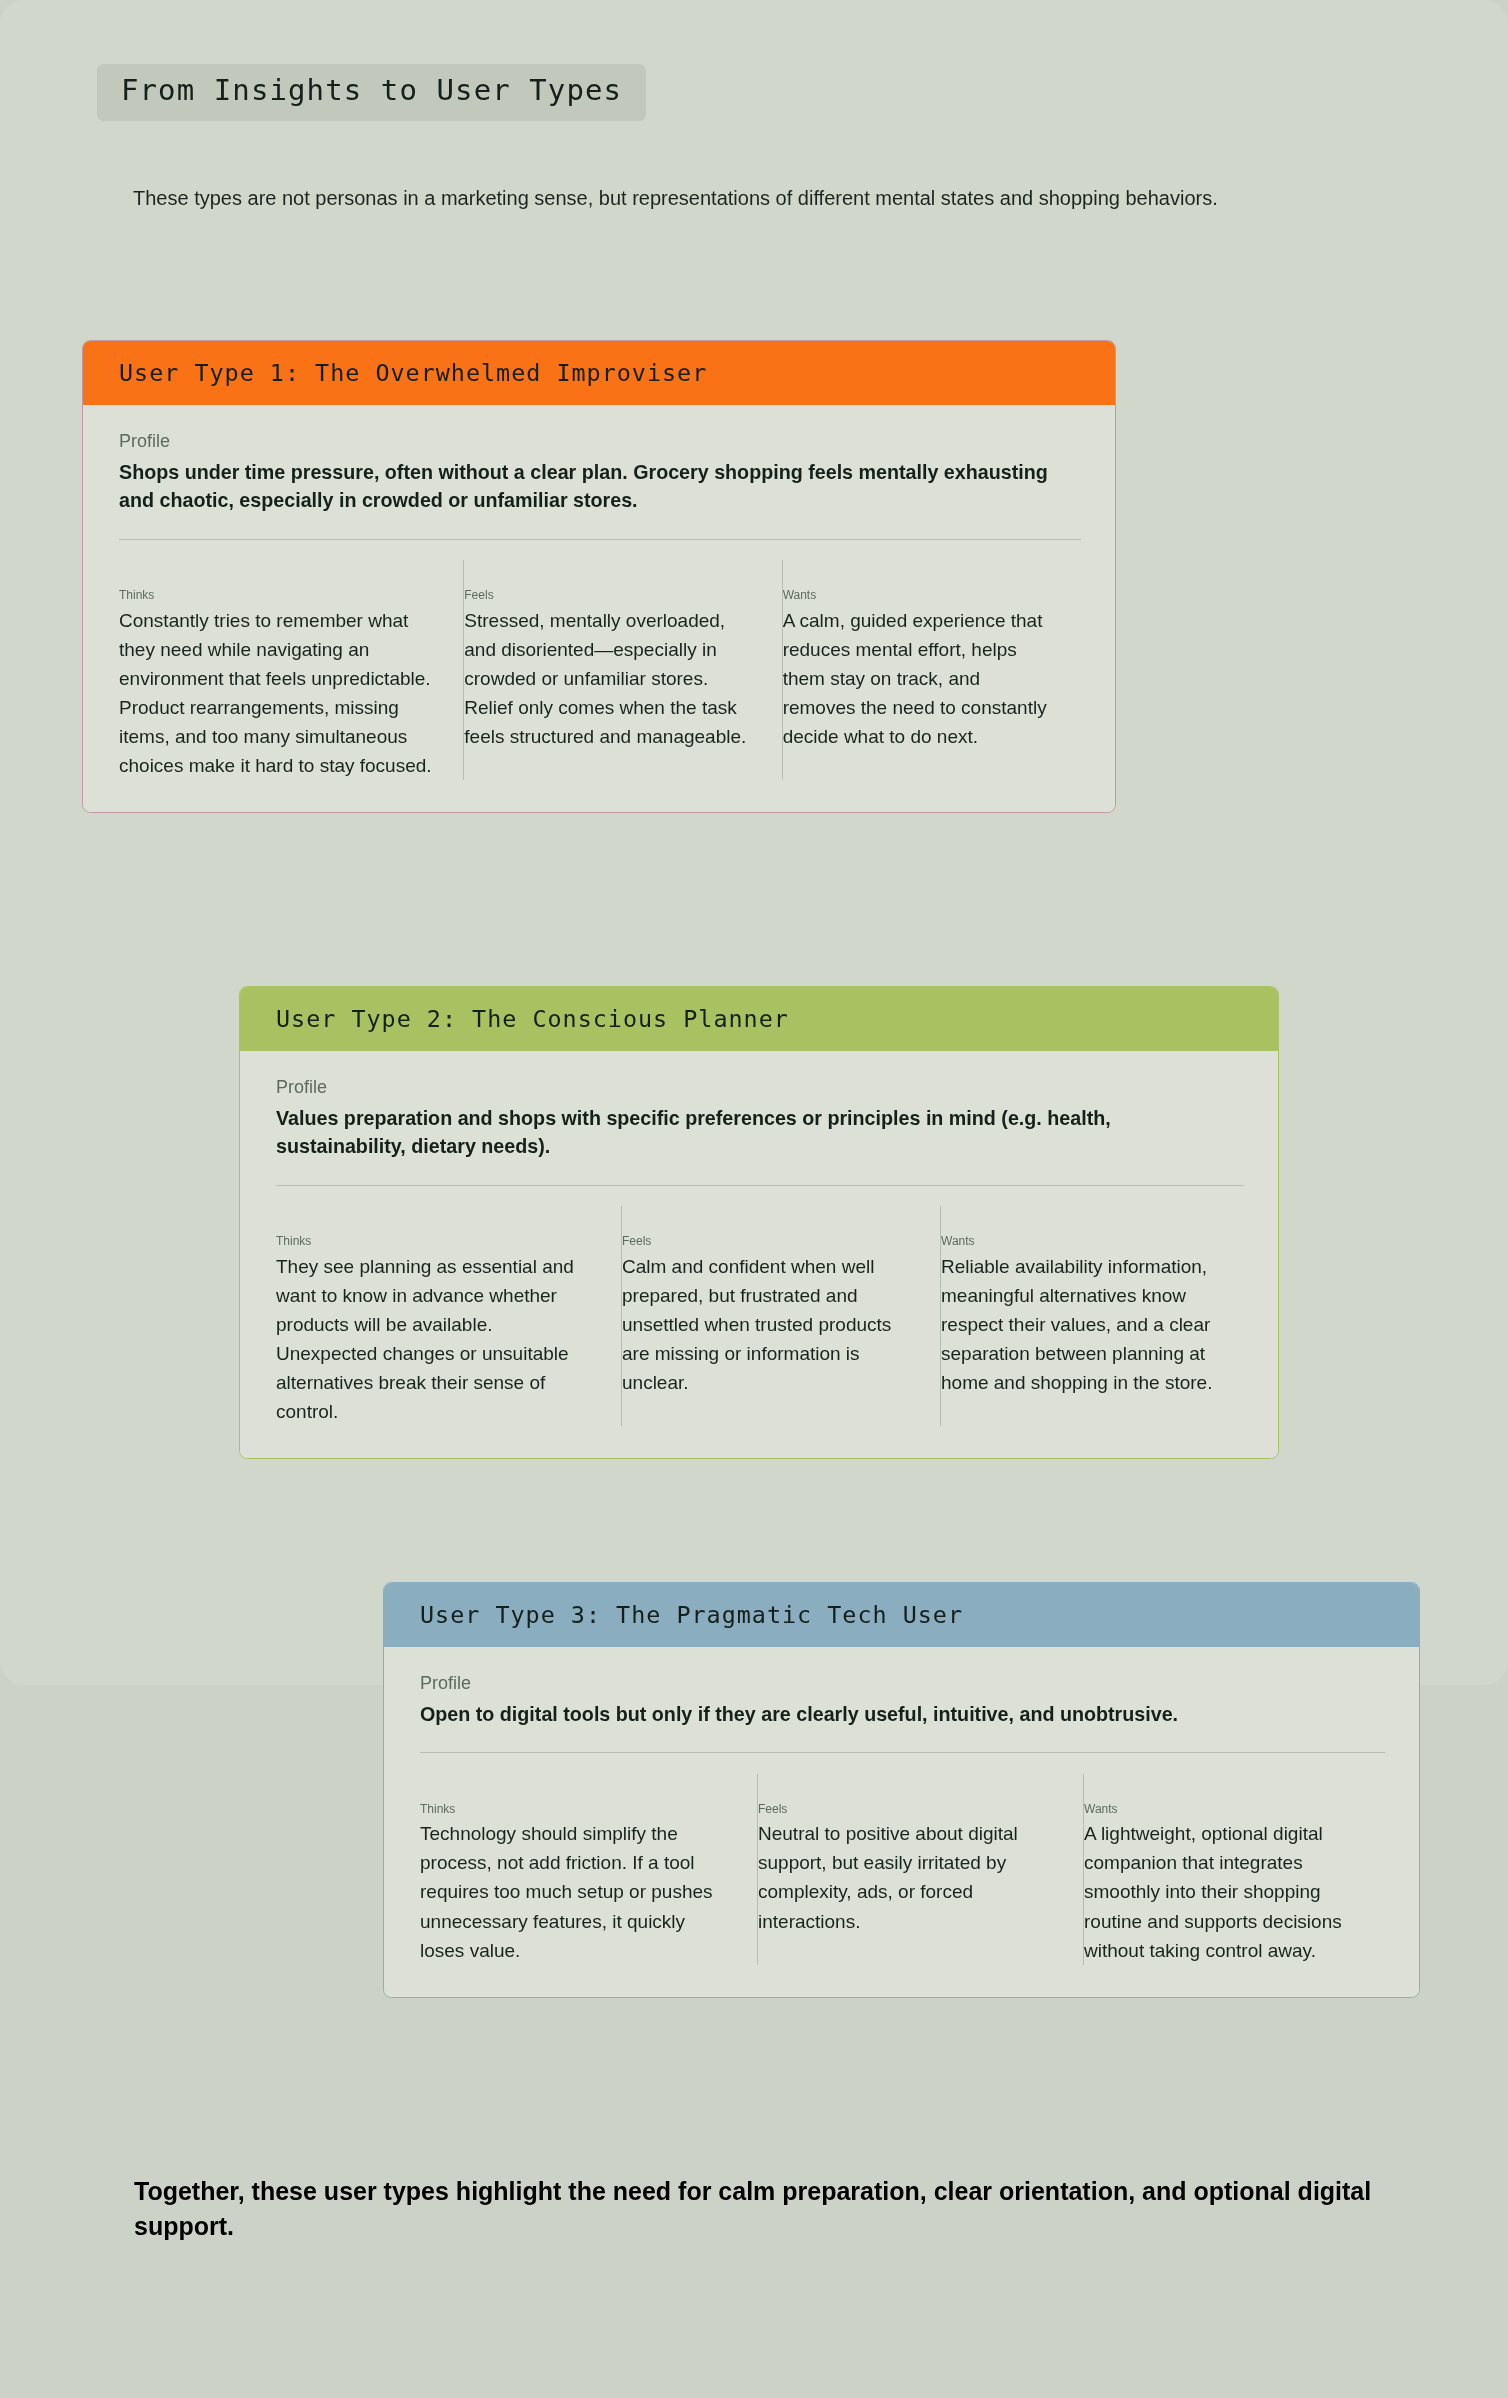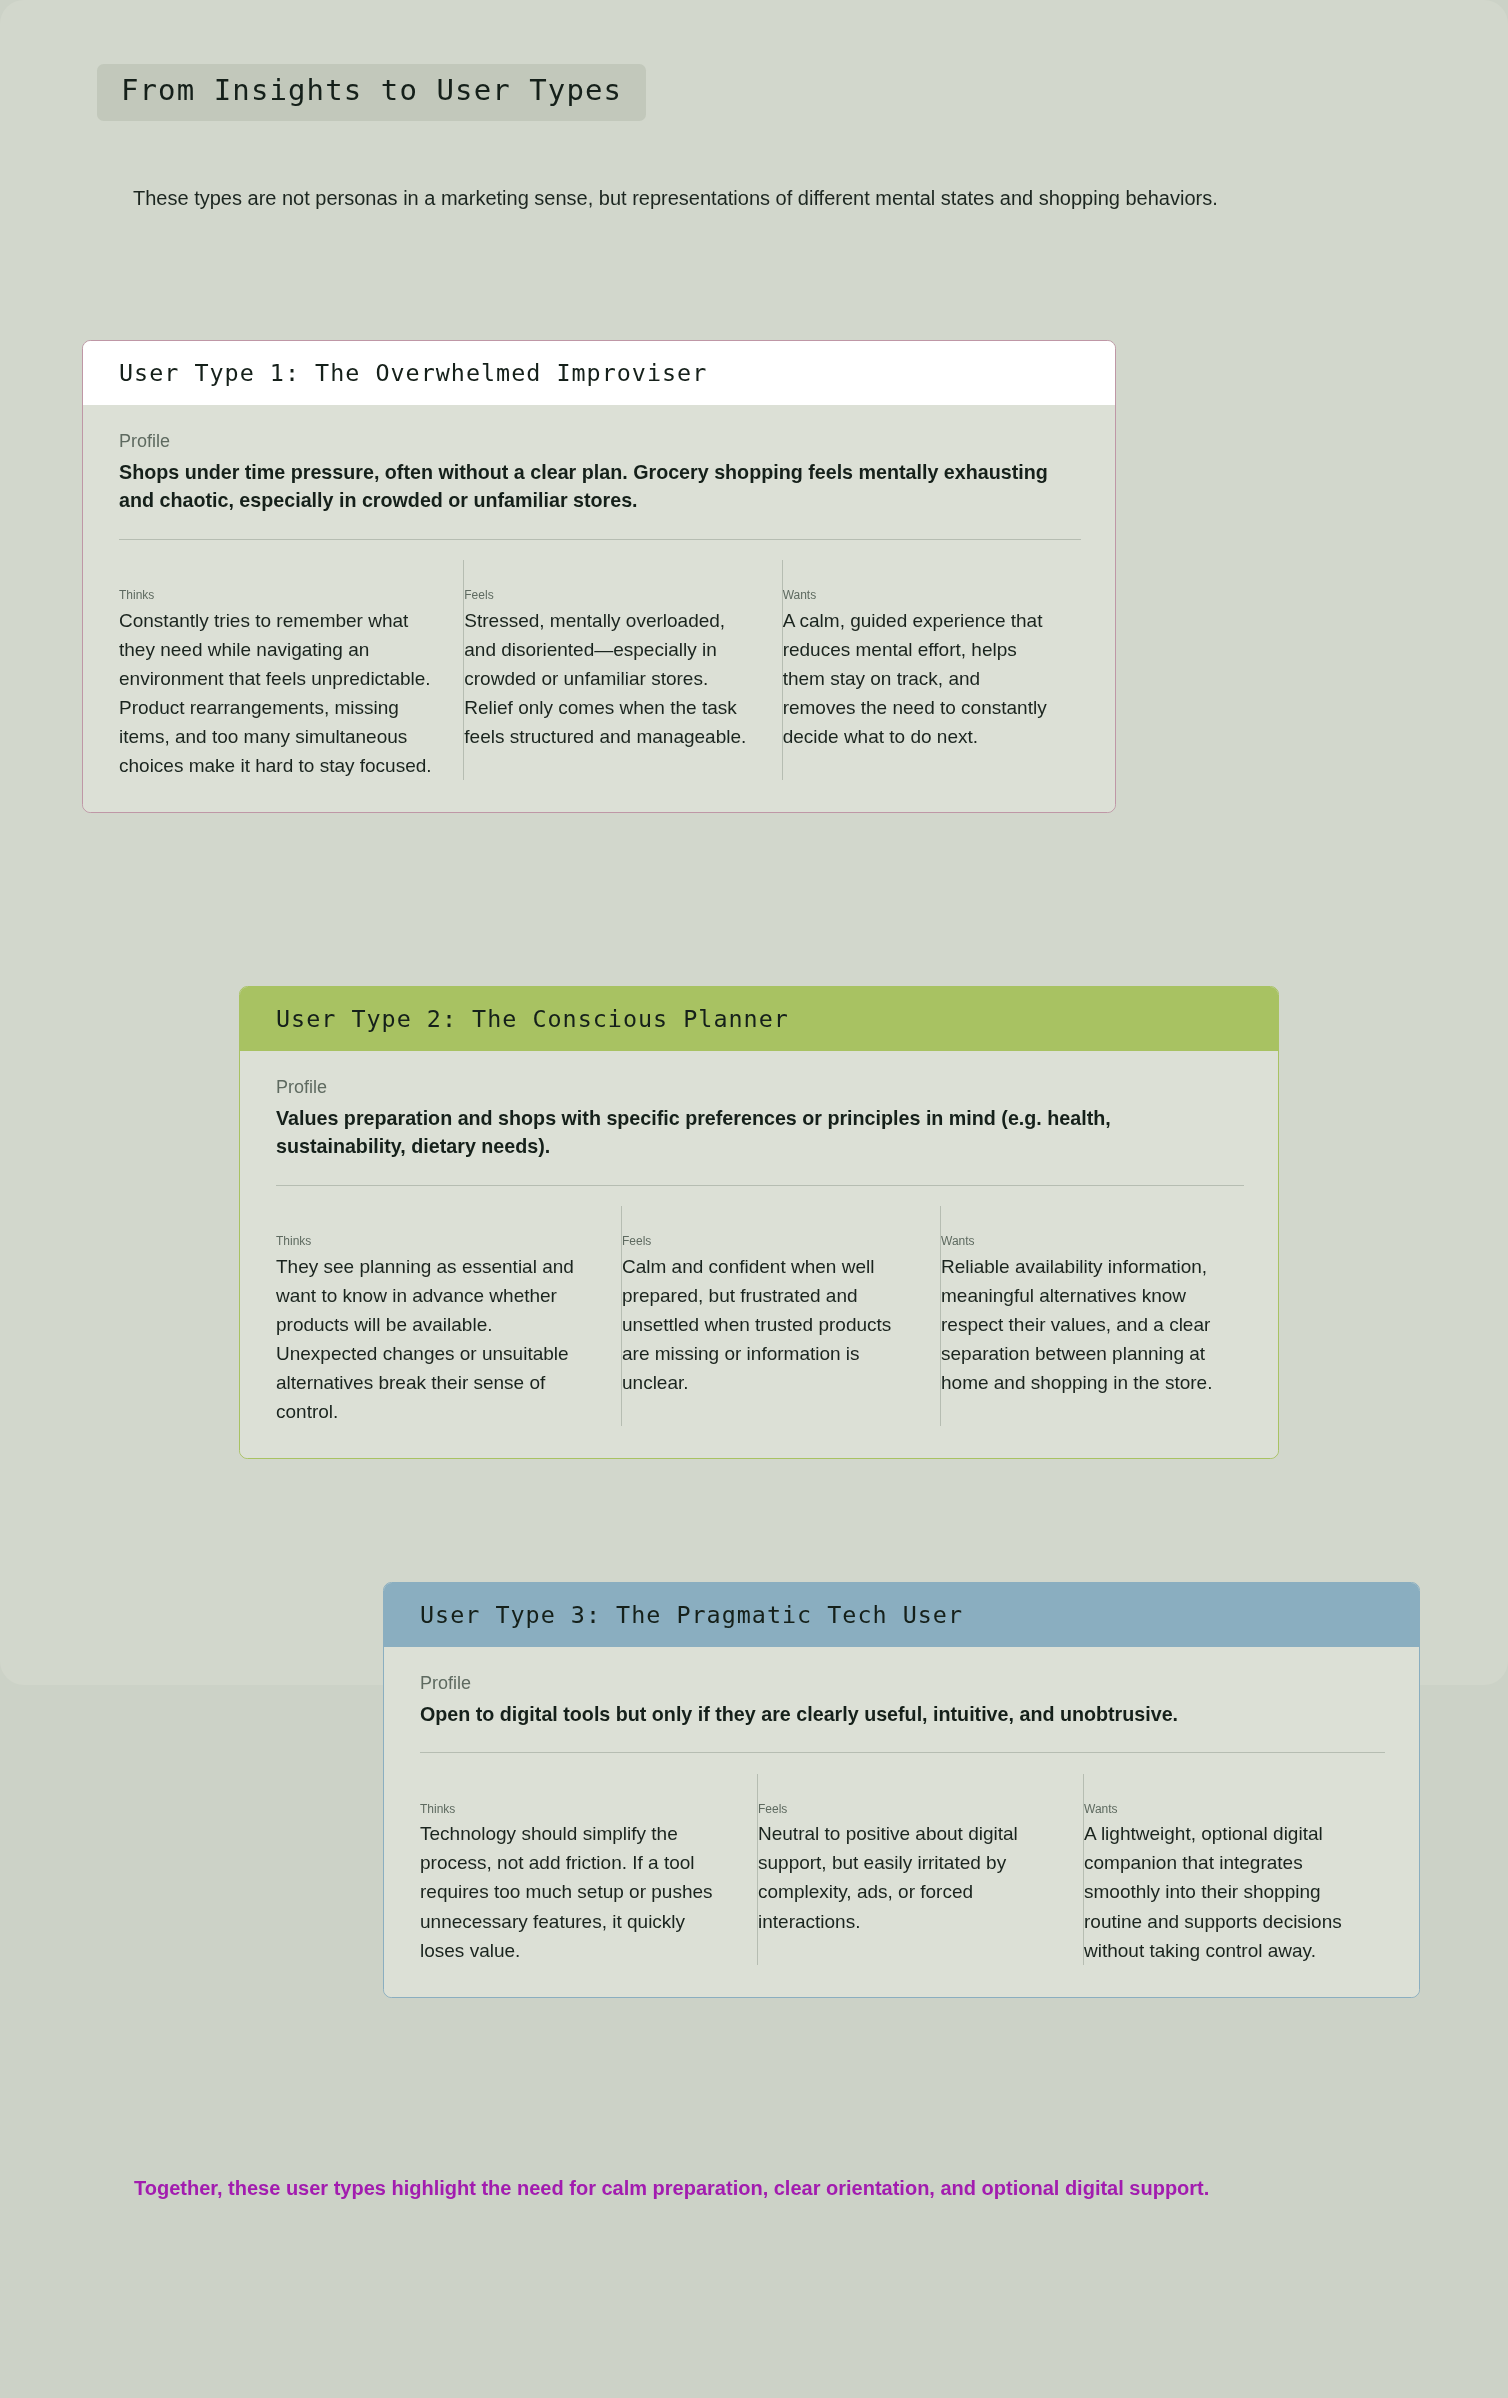--- a/index.html
+++ b/index.html
@@ -116,21 +116,21 @@
     color: #1a241e;
   }
 
   
   #card1 {
     left: 82px;
     top: 340px;
     width: 1034px;
     border: 0.9px solid #bf97a6;
   }
-  #card1 .card-header { background: #ffffff; }
+  #card1 .card-header { background: #f97316; }
   #card1 .col:nth-child(1) { width: 345px; }
   #card1 .col:nth-child(2) { width: 319px; }
   #card1 .col:nth-child(3) { width: 300px; }
 
   
   #card2 {
     left: 239px;
     top: 986px;
     width: 1040px;
     border: 0.9px solid #a8c262;
@@ -151,23 +151,23 @@
   #card3 .col:nth-child(1) { width: 337px; }
   #card3 .col:nth-child(2) { width: 326px; }
   #card3 .col:nth-child(3) { width: 300px; }
 
   
   .footer {
     position: absolute;
     left: 134px;
     top: 2174px;
     width: 1265px;
-    font-size: 20px;
+    font-size: 25px;
     font-weight: bold;
-    color: #a21caf;
+    color: #000000;
     line-height: 1.4;
   }
 </style>
 </head>
 <body>
 
 <div class="page">
 
   <div class="title-band">
     <div class="title-text">From Insights to User Types</div>

